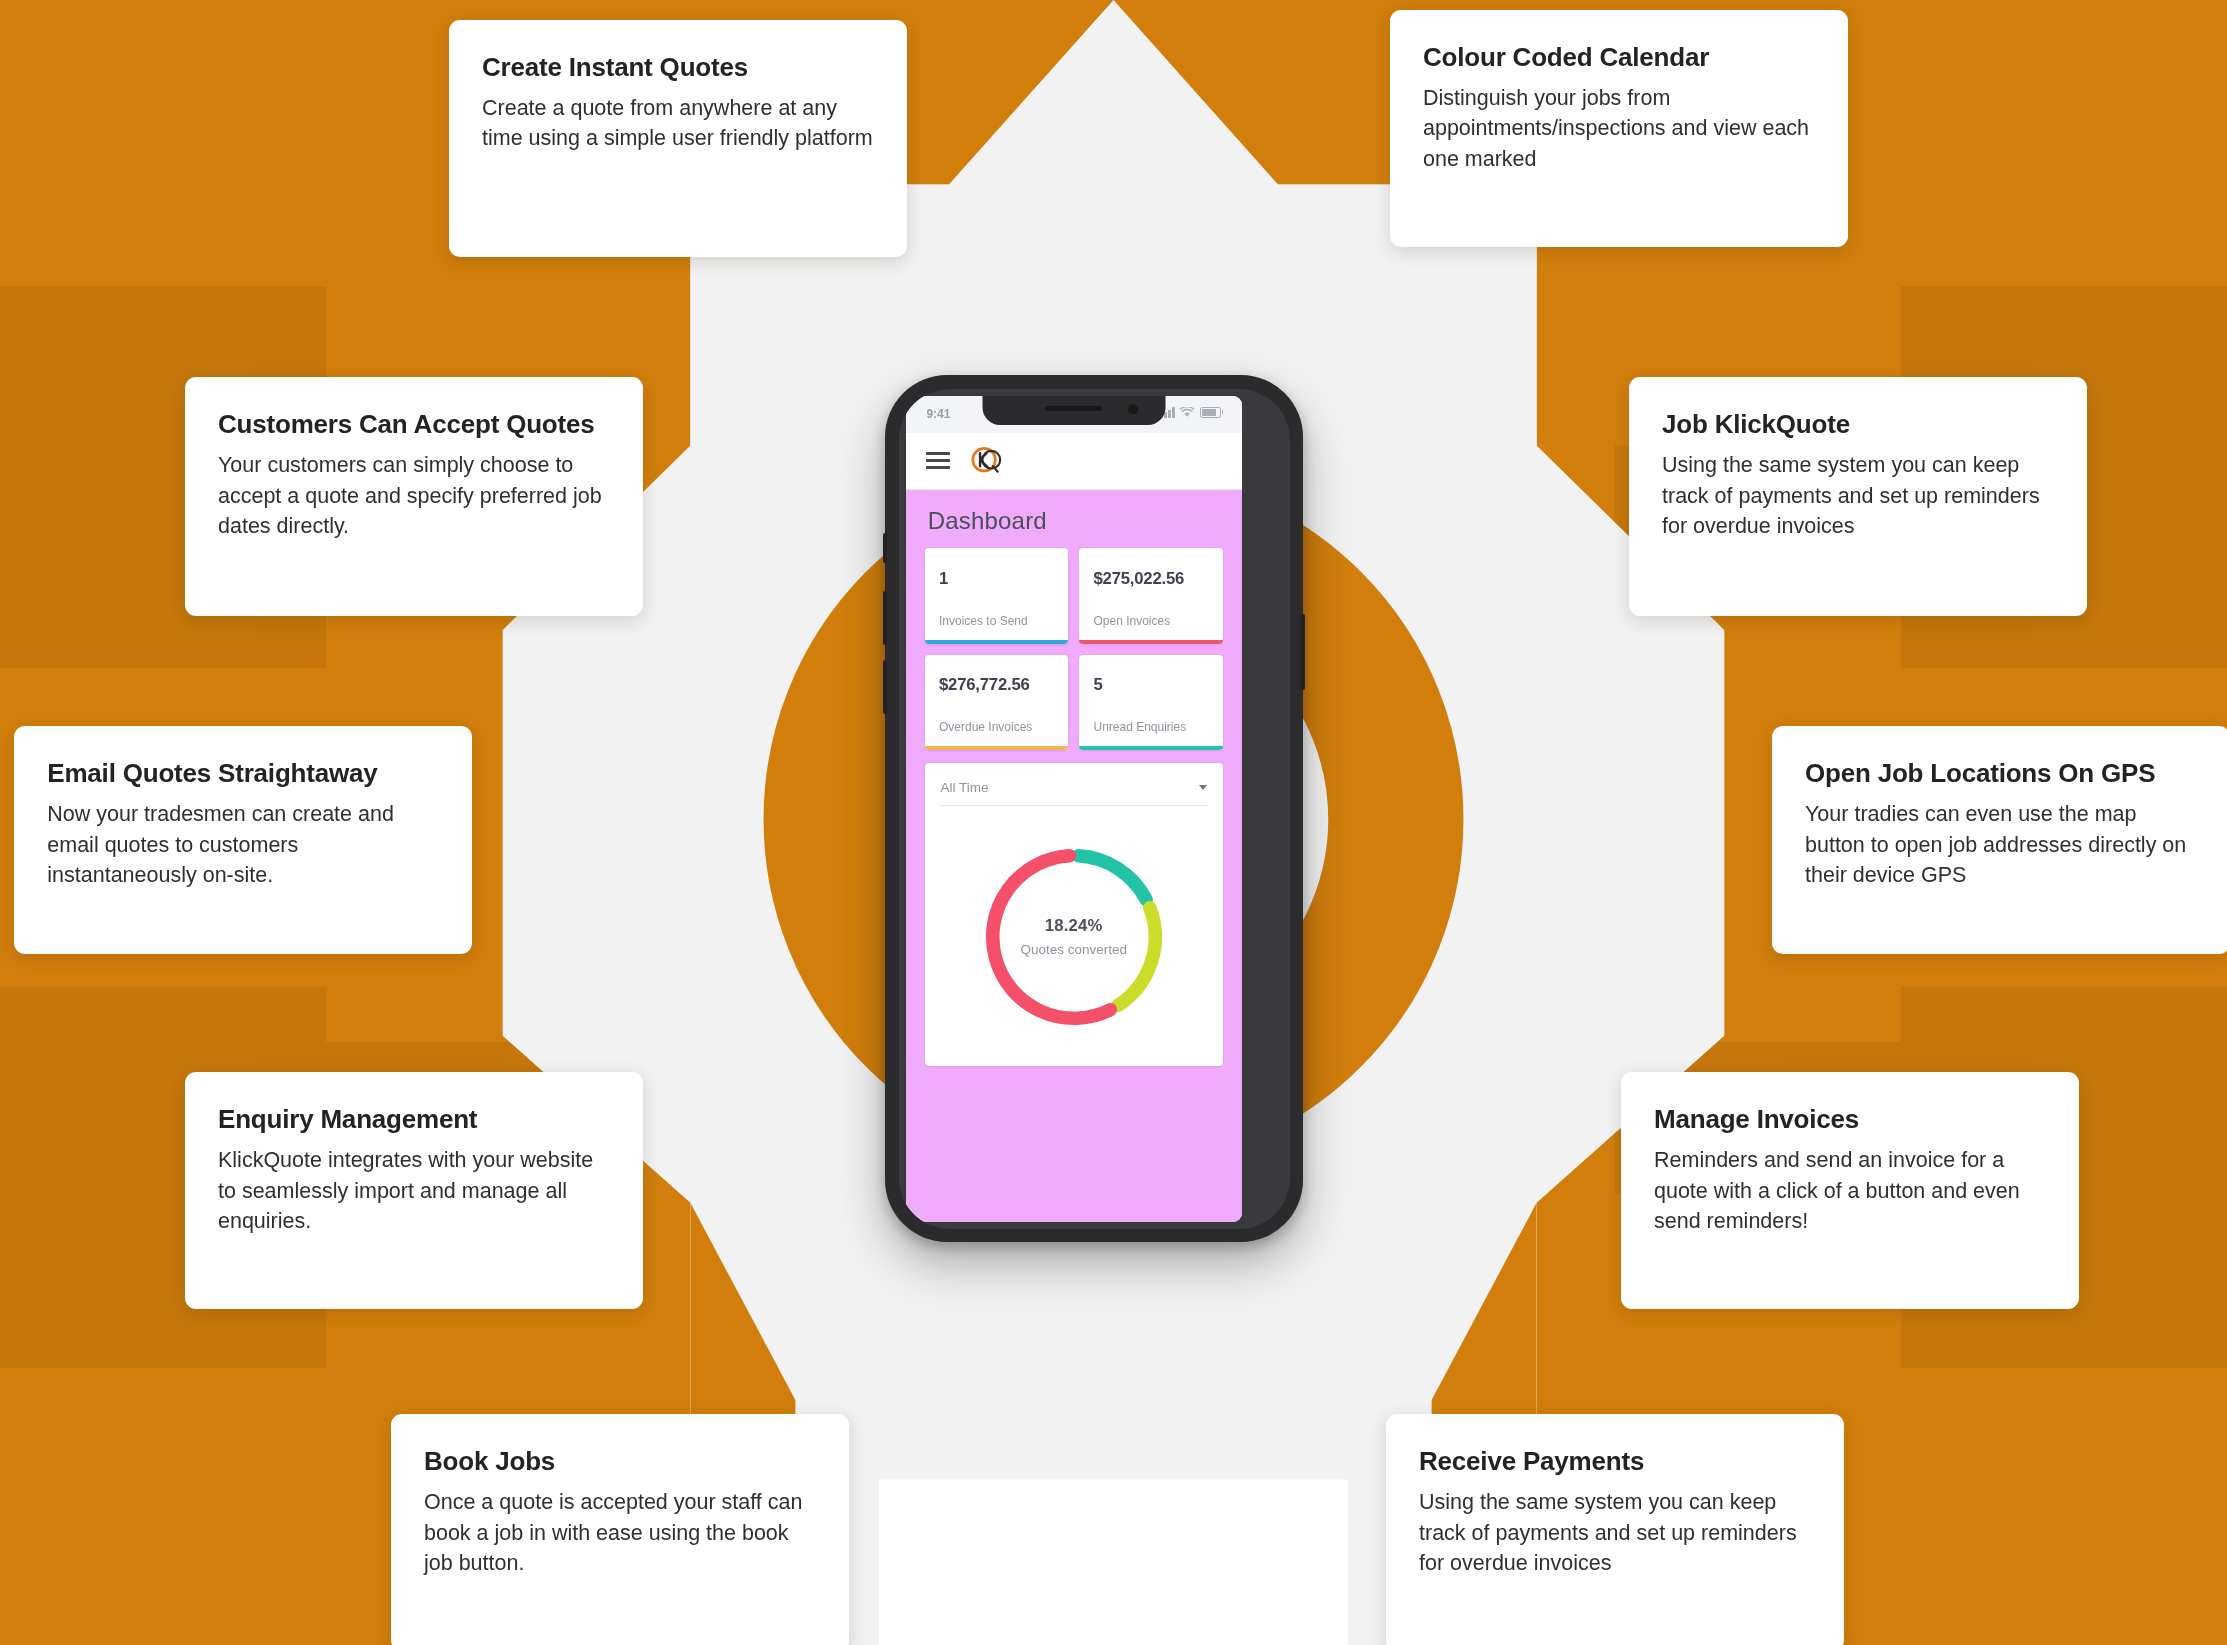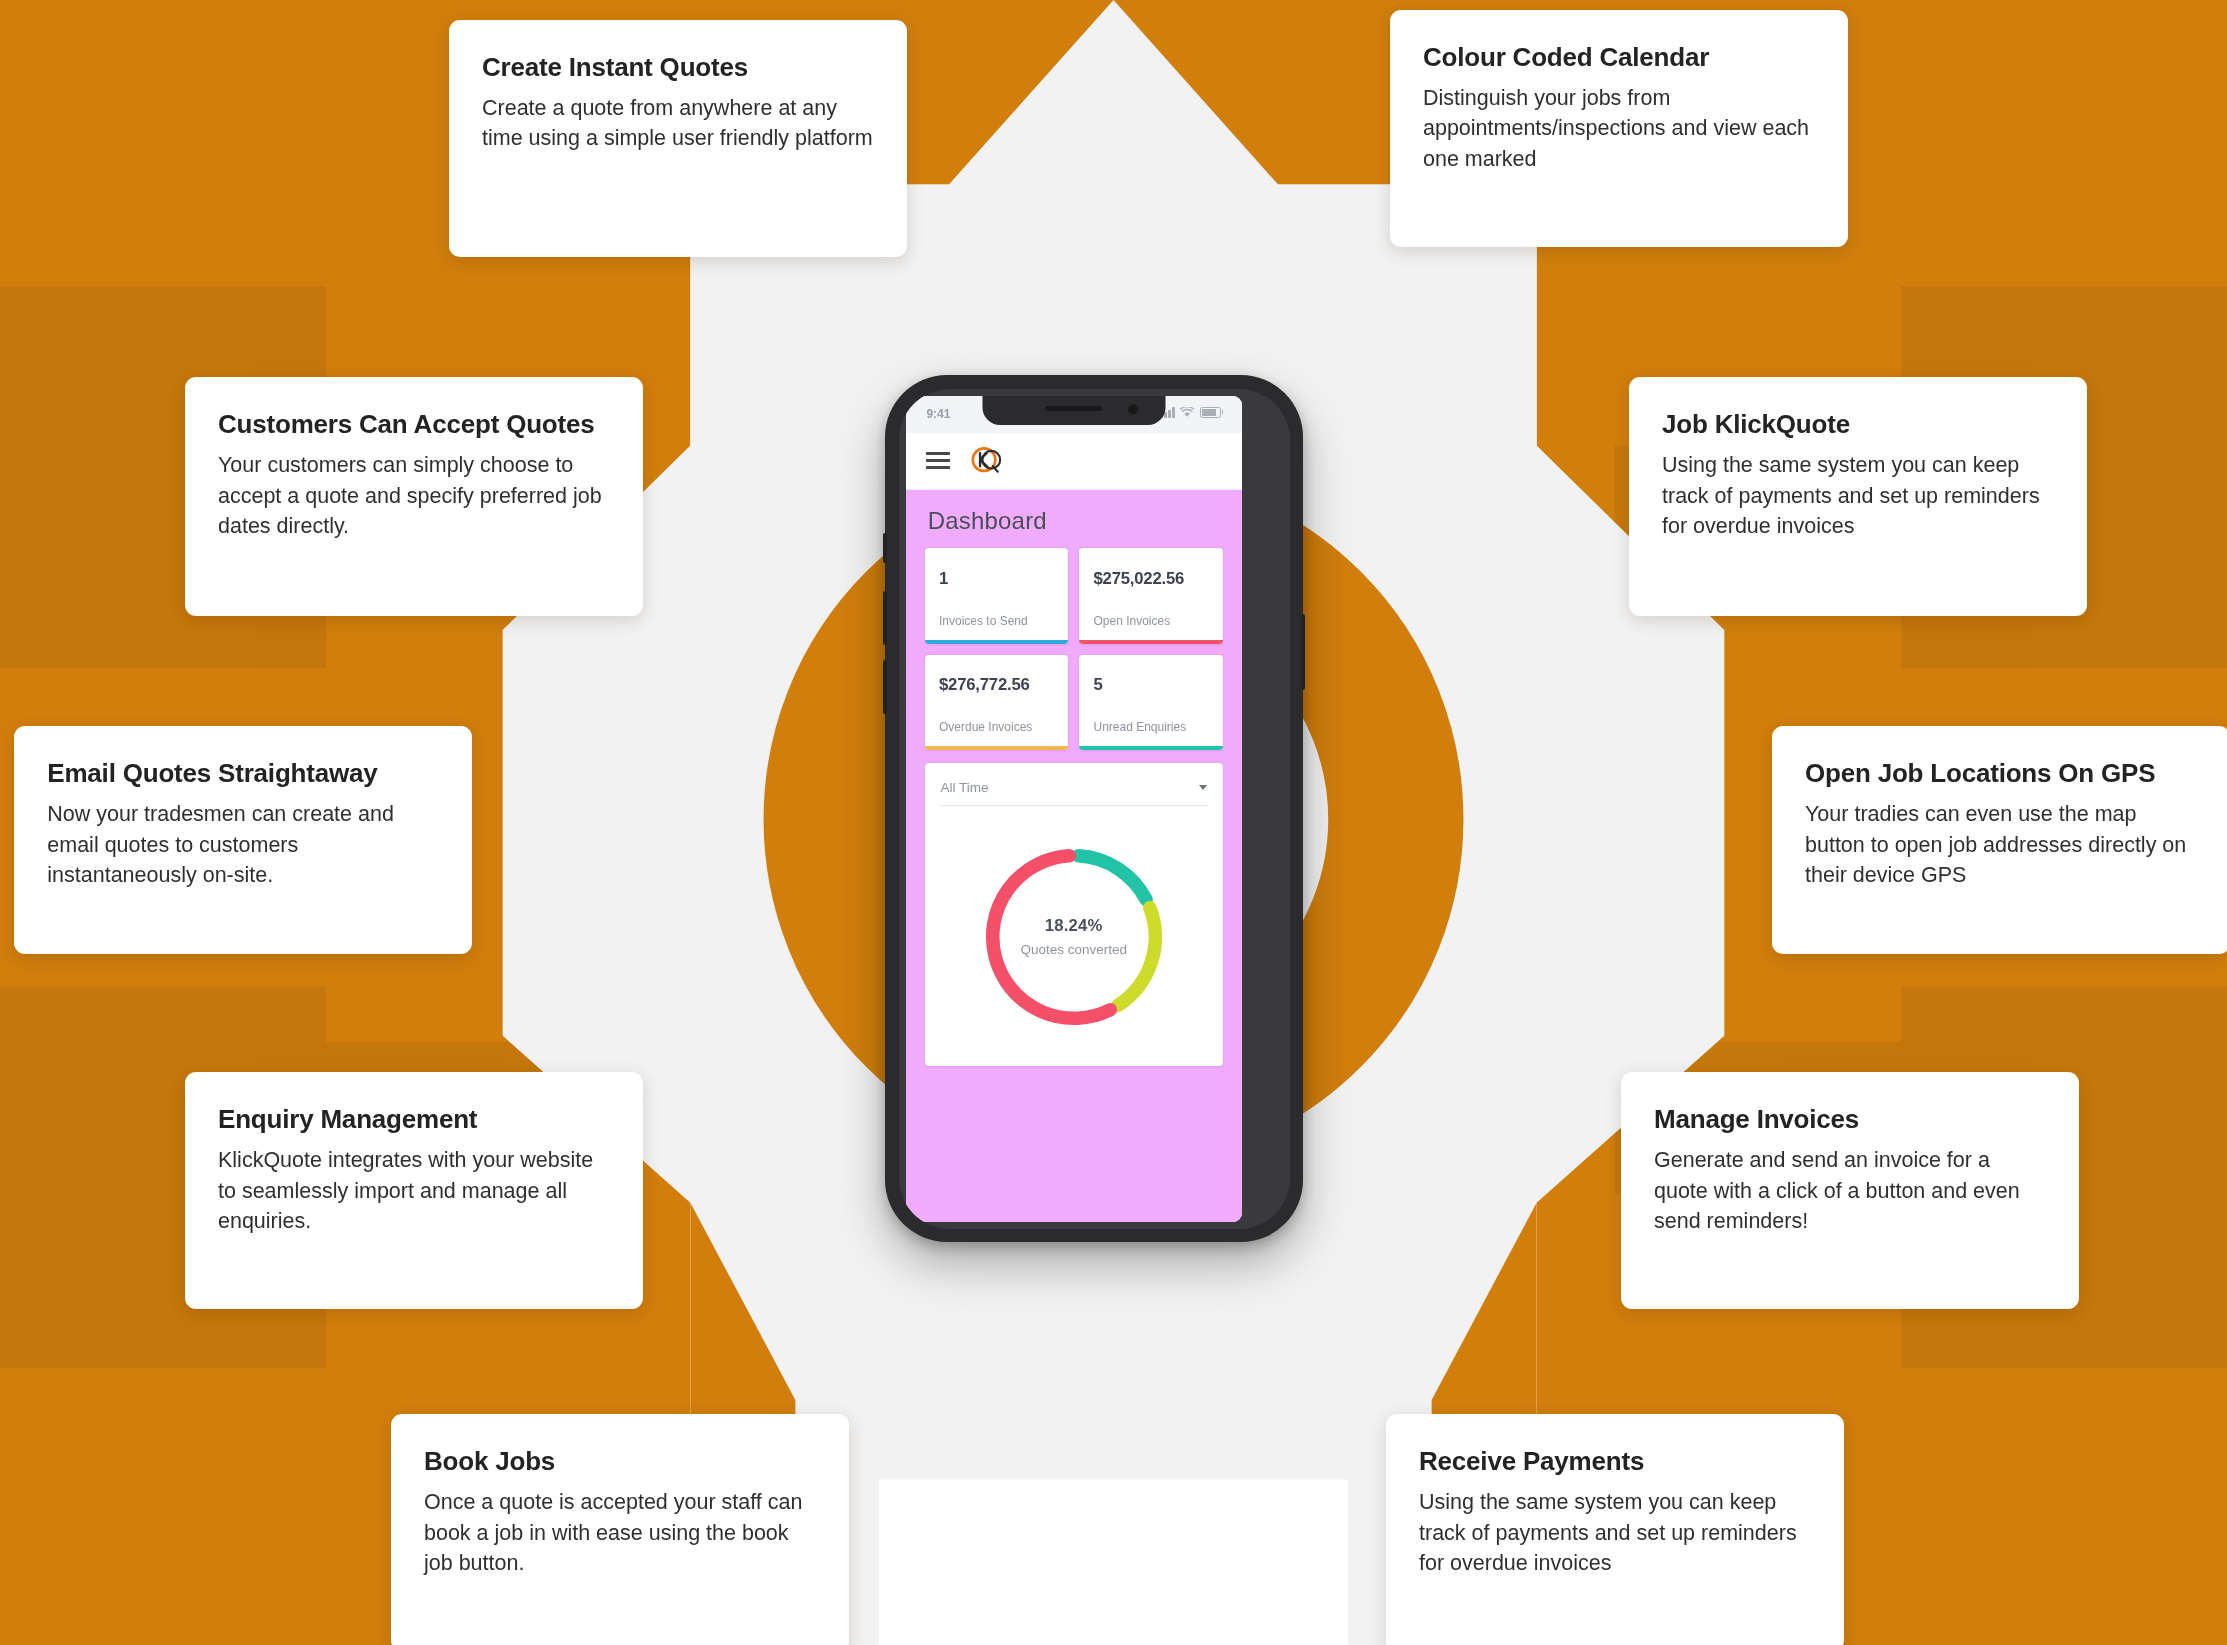--- a/index.html
+++ b/index.html
@@ -508,21 +508,21 @@
     <p>Your tradies can even use the map button to open job addresses directly on their device GPS</p>
   </div>
 
   <div class="card" id="card-enquiry-mgmt">
     <h3>Enquiry Management</h3>
     <p>KlickQuote integrates with your website to seamlessly import and manage all enquiries.</p>
   </div>
 
   <div class="card" id="card-manage-invoices">
     <h3>Manage Invoices</h3>
-    <p>Generate and send an invoice for a quote with a click of a button and even send reminders!</p>
+    <p>Reminders and send an invoice for a quote with a click of a button and even send reminders!</p>
   </div>
 
   <div class="card" id="card-book-jobs">
     <h3>Book Jobs</h3>
     <p>Once a quote is accepted your staff can book a job in with ease using the book job button.</p>
   </div>
 
   <div class="card" id="card-receive-payments">
     <h3>Receive Payments</h3>
     <p>Using the same system you can keep track of payments and set up reminders for overdue invoices</p>

